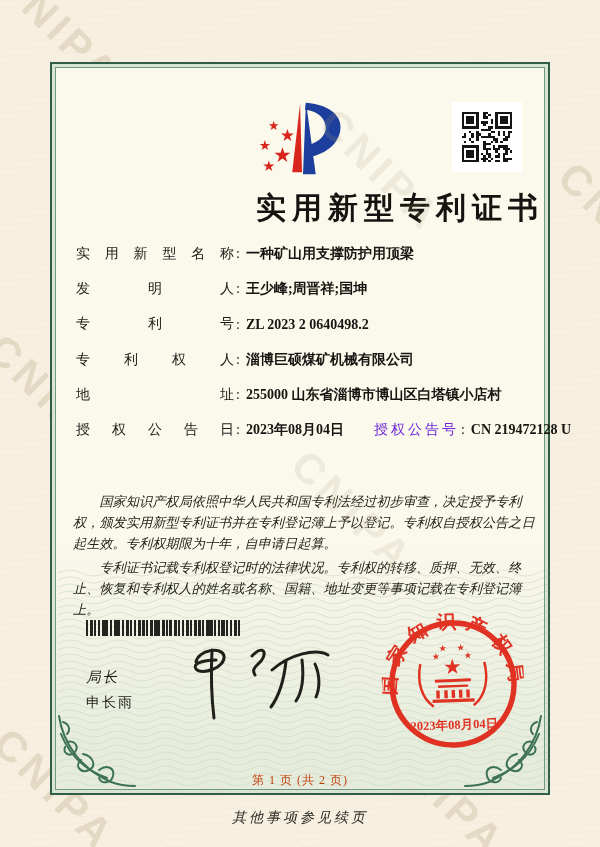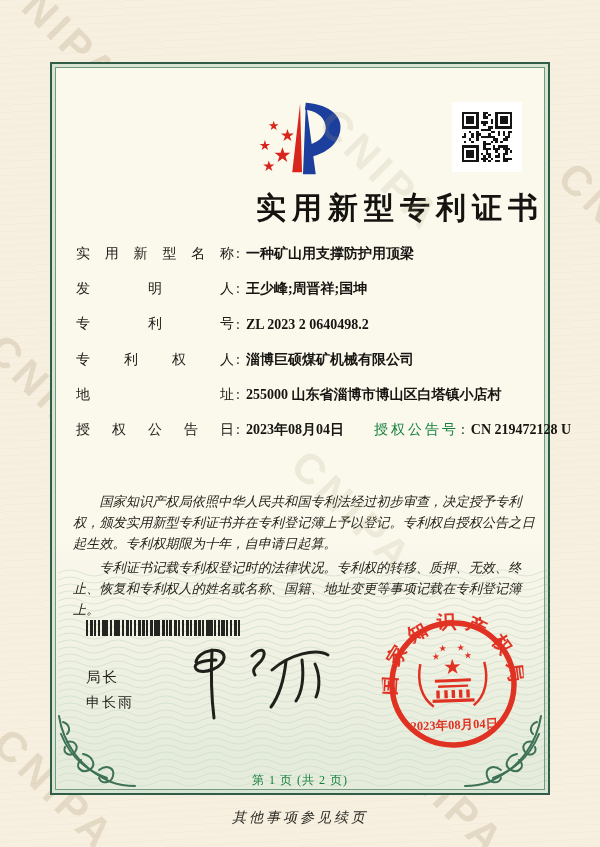--- a/index.html
+++ b/index.html
@@ -36,37 +36,37 @@
   .logo{position:absolute;left:186px;top:28px;width:122px;height:88px;}
   .qr{position:absolute;left:396px;top:34px;width:70px;height:70px;}
   .title{position:absolute;left:0;right:0;top:120px;text-align:right;
     font-size:30px;font-weight:bold;letter-spacing:6px;color:#141310;}
   .fields{position:absolute;left:20px;top:177px;right:14px;}
   .frow{height:35.2px;font-size:14px;white-space:nowrap;}
   .flabel{display:inline-block;width:158px;text-align:justify;text-align-last:justify;color:#1d1c18;vertical-align:bottom;}
   .fcolon{display:inline-block;margin:0 6px 0 2px;color:#1d1c18;}
   .fvalue{font-weight:bold;color:#161511;}
   .grant2{margin-left:30px;}
-  .grant2 .flabel2{letter-spacing:3px;color:#15803d;}
+  .grant2 .flabel2{letter-spacing:3px;color:#6d28d9;}
   .paras{position:absolute;left:17px;top:424px;width:462px;
     font-size:13.2px;line-height:20.8px;font-style:italic;color:#23221c;}
   .paras p{margin:0 0 4px 0;text-indent:2em;}
   .barcode{position:absolute;left:30px;top:552px;width:156px;height:16px;
     background-image:
       repeating-linear-gradient(90deg,#23231f 0 2px,rgba(0,0,0,0) 2px 4px),
       repeating-linear-gradient(90deg,#23231f 0 1px,rgba(0,0,0,0) 1px 6px),
       repeating-linear-gradient(90deg,rgba(0,0,0,0) 0 5px,#23231f 5px 7px,rgba(0,0,0,0) 7px 13px);
   }
   .sig-title{position:absolute;left:30px;top:600px;font-family:"Liberation Sans","DejaVu Sans",sans-serif;
-    font-size:14.5px;letter-spacing:2px;color:#24241f;}
+    font-size:14.5px;letter-spacing:2px;color:#24241f;font-style:italic;}
   .sig-name{position:absolute;left:30px;top:626px;font-family:"Liberation Sans","DejaVu Sans",sans-serif;
     font-size:14px;letter-spacing:2px;color:#24241f;}
   .sig-hand{position:absolute;left:112px;top:566px;width:180px;height:95px;}
   .seal{position:absolute;left:326px;top:545px;width:142px;height:142px;transform:rotate(-2deg);opacity:0.94;}
-  .pageinfo{position:absolute;left:0;right:0;top:704px;text-align:center;font-size:12px;letter-spacing:1px;color:#15803d;}
+  .pageinfo{position:absolute;left:0;right:0;top:704px;text-align:center;font-size:12px;letter-spacing:1px;color:#c2410c;}
   .contnote{position:absolute;left:0;right:0;top:809px;text-align:center;z-index:2;
     font-size:14px;font-style:italic;letter-spacing:3px;color:#2a2922;}
 </style>
 </head>
 <body>
 
 <div class="wm" style="left:-18px;top:4px;">CNIPA</div>
 <div class="wm" style="left:543px;top:200px;">CNIPA</div>
 <div class="wm" style="left:-28px;top:372px;">CNIPA</div>
 <div class="wm" style="left:-22px;top:766px;">CNIPA</div>

